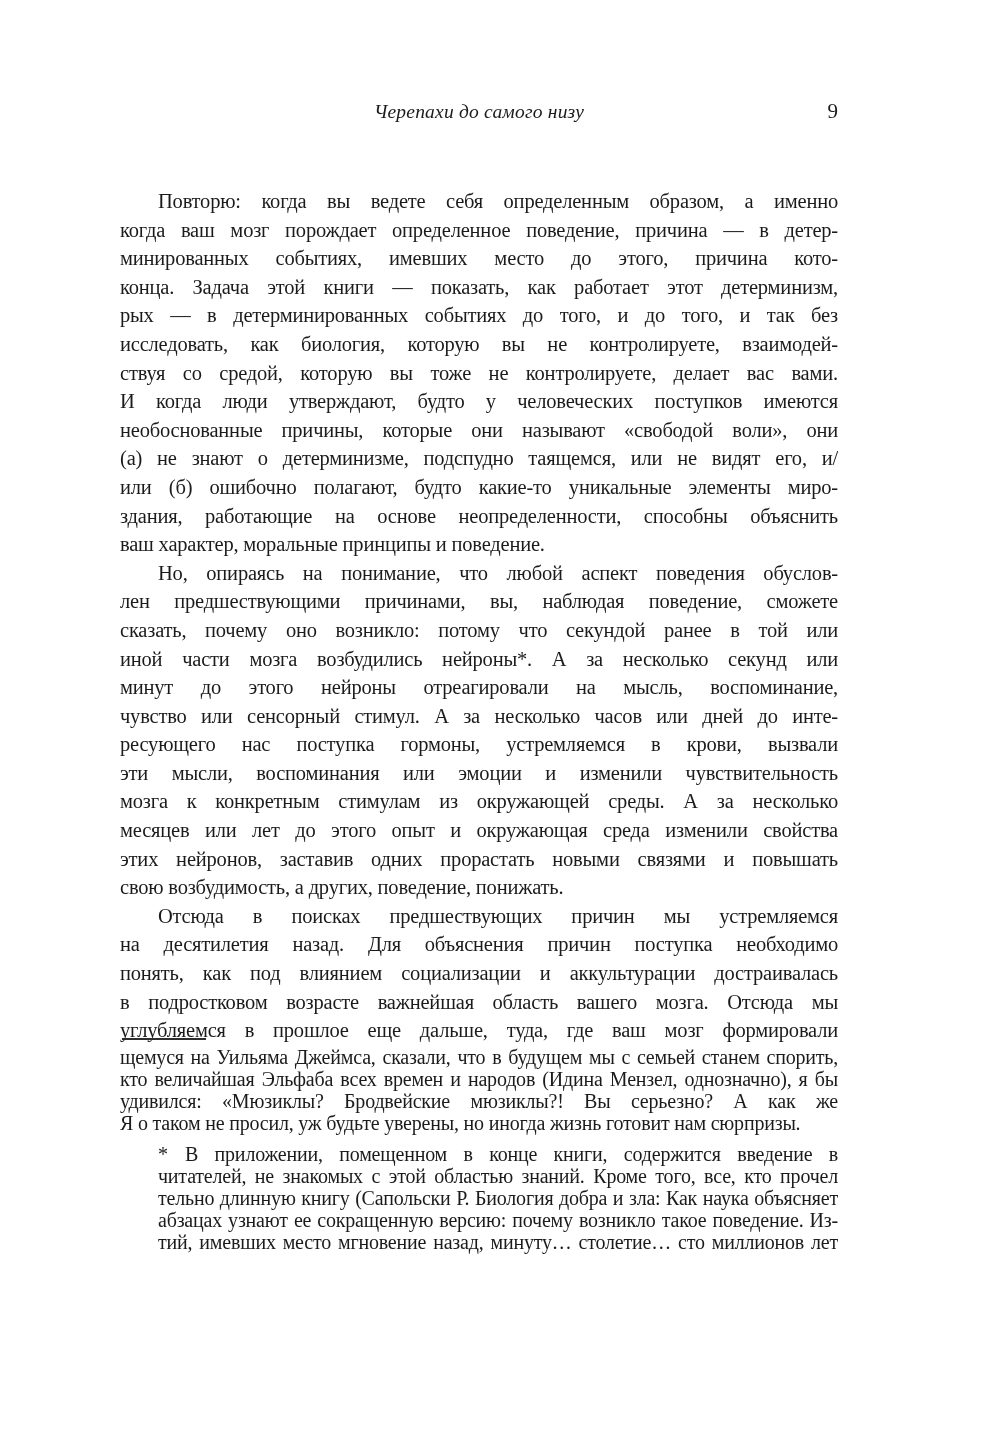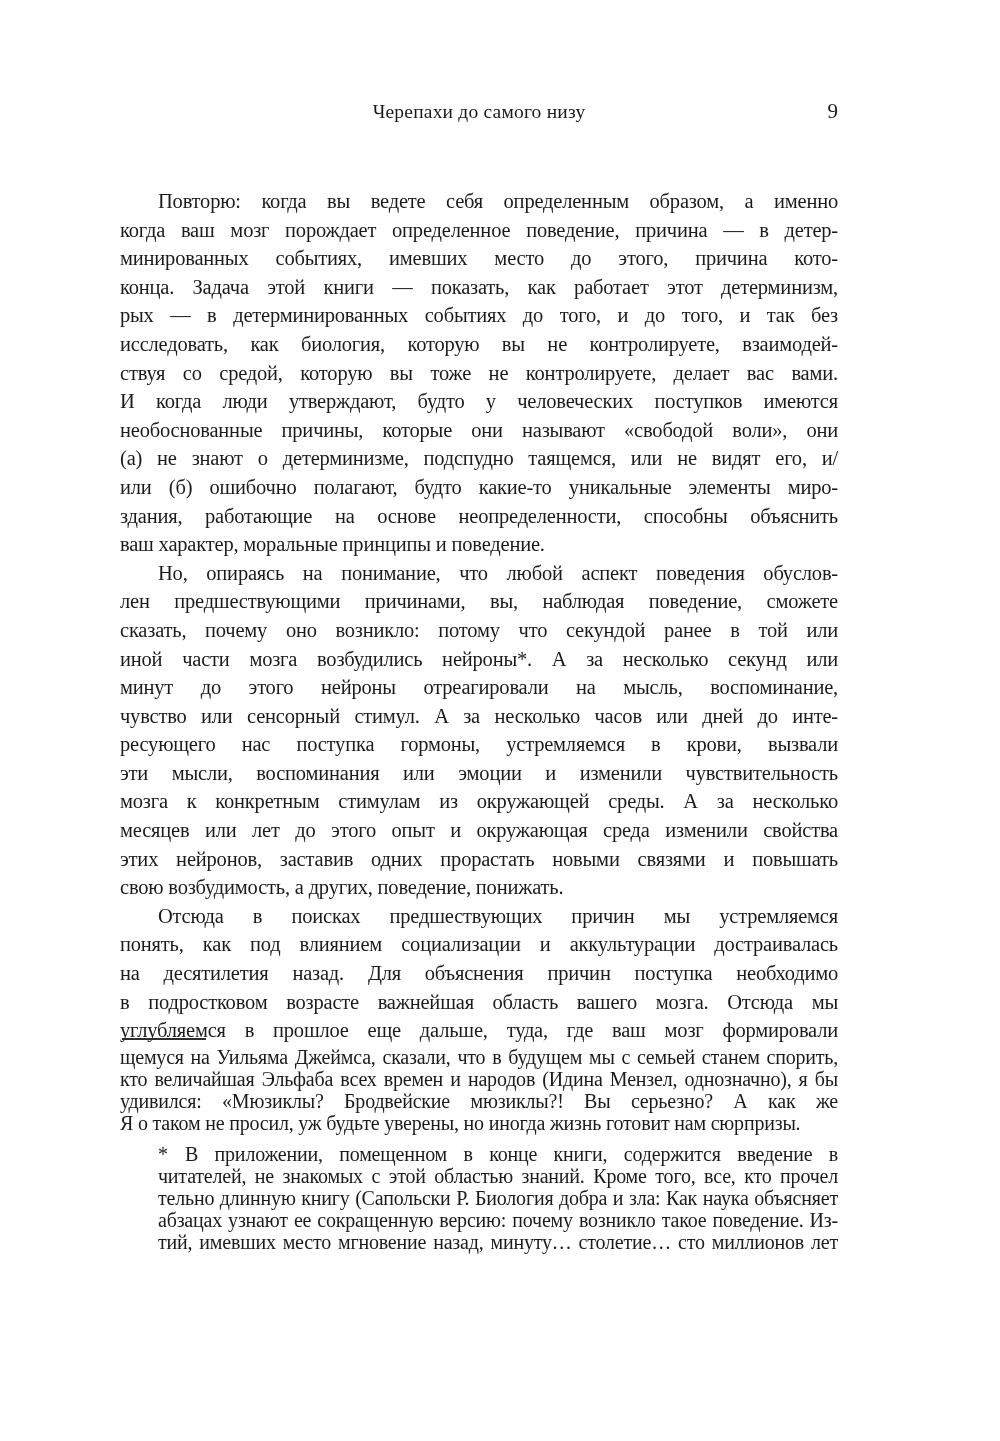--- a/index.html
+++ b/index.html
@@ -15,20 +15,21 @@
   
   .running-head {
     position: absolute;
     top: 101px;
     left: 120px;
     width: 718px;
     height: 30px;
   }
   .running-title {
     text-align: center;
+    font-style: italic;
     font-size: 19.5px;
     letter-spacing: 0.2px;
   }
   .page-number {
     position: absolute;
     top: -2px;
     right: 0;
     font-size: 21px;
     font-style: normal;
   }
@@ -121,22 +122,22 @@
       <div class="line">ресующего нас поступка гормоны, устремляемся в крови, вызвали</div>
       <div class="line">эти мысли, воспоминания или эмоции и изменили чувствительность</div>
       <div class="line">мозга к конкретным стимулам из окружающей среды. А за несколько</div>
       <div class="line">месяцев или лет до этого опыт и окружающая среда изменили свойства</div>
       <div class="line">этих нейронов, заставив одних прорастать новыми связями и повышать</div>
       <div class="line end">свою возбудимость, а других, поведение, понижать.</div>
     </section>
 
     <section class="para">
       <div class="line indent">Отсюда в поисках предшествующих причин мы устремляемся</div>
+      <div class="line">на десятилетия назад. Для объяснения причин поступка необходимо</div>
       <div class="line">понять, как под влиянием социализации и аккультурации достраивалась</div>
-      <div class="line">на десятилетия назад. Для объяснения причин поступка необходимо</div>
       <div class="line">в подростковом возрасте важнейшая область вашего мозга. Отсюда мы</div>
       <div class="line">углубляемся в прошлое еще дальше, туда, где ваш мозг формировали</div>
     </section>
 
   </div>
 
   <div class="footnote-rule"></div>
 
   <div class="footnotes">
 

